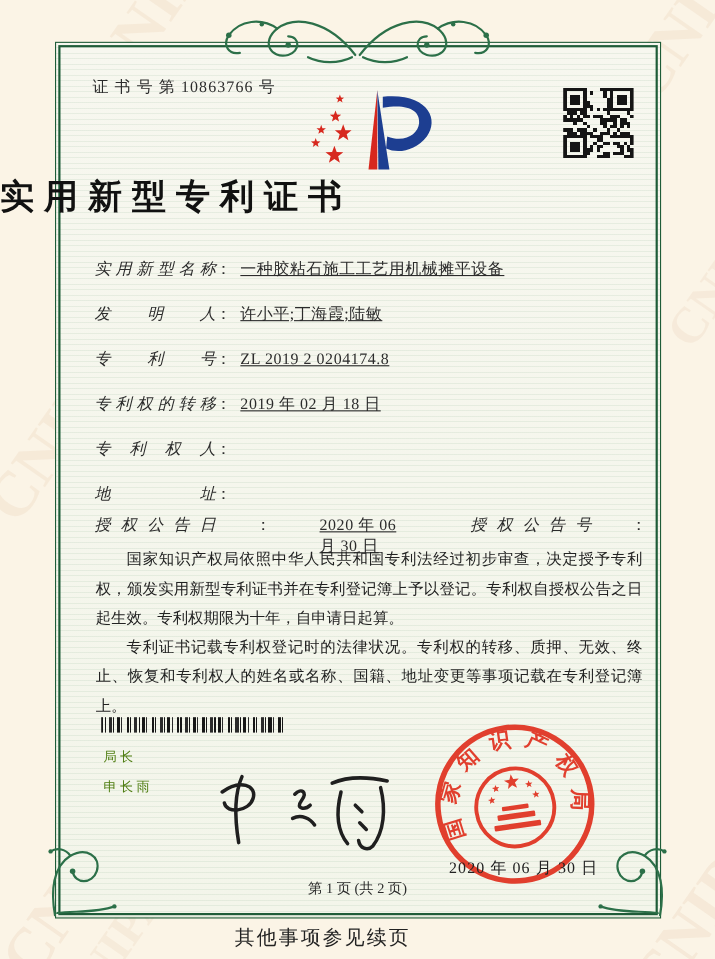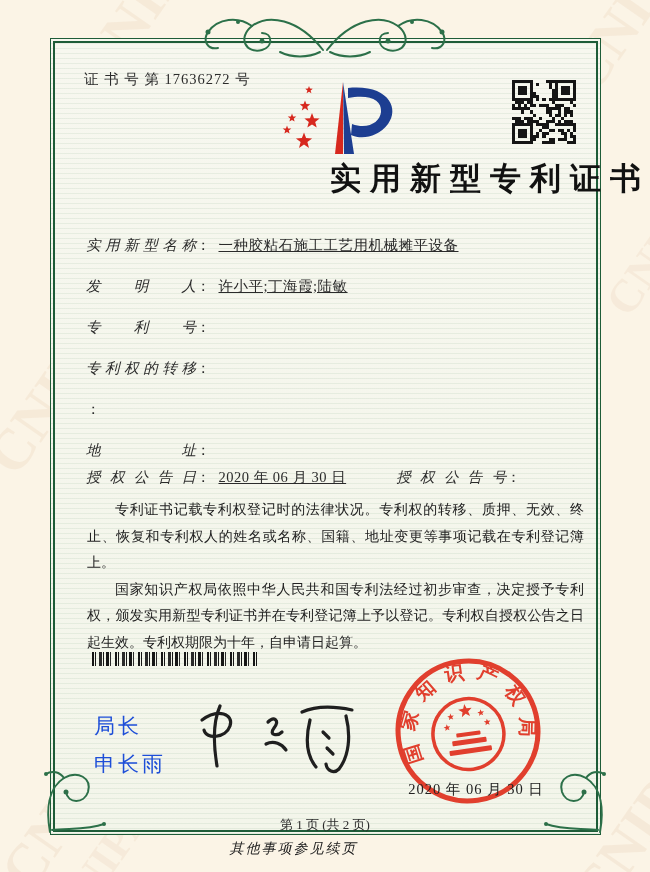--- a/index.html
+++ b/index.html
@@ -22,58 +22,58 @@
       linear-gradient(#f7f7ef,#f3f5ea);
   }
   #sheet:before{
     content:"";position:absolute;left:2px;top:2px;right:2px;bottom:2px;
     border:2px solid #1e5c38;
   }
   .orn path{fill:none;stroke:#2c7049;stroke-width:2;stroke-linecap:round;}
   .orn .fl{fill:#2c7049;stroke:none;}
   
   #certno{position:absolute;left:84px;top:70px;font-size:14.5px;letter-spacing:1px;}
-  #title{position:absolute;left:0;top:158px;width:650px;text-align:right;
+  #title{position:absolute;left:0;top:158px;width:650px;text-align:left;
          font-size:31px;font-weight:bold;letter-spacing:9px;color:#111;}
   
   #fields{position:absolute;left:86px;top:234px;width:480px;font-size:14.5px;}
   .frow{display:flex;line-height:22px;margin-bottom:19px;}
   .flabel{display:inline-block;width:110px;text-align:justify;text-align-last:justify;
           -moz-text-align-last:justify;flex:none;font-style:italic;}
   .fcolon{flex:none;margin-right:8px;}
   .fvalue{letter-spacing:.5px;text-decoration:underline;}
   #grantrow{position:absolute;left:86px;top:468px;width:510px;font-size:14.5px;display:flex;}
-  #grantrow .pair{display:flex;}
+  #grantrow .pair{display:flex;gap:36px;}
   #grantrow .pair+.pair{margin-left:50px;}
   
   #paras{position:absolute;left:87px;top:497px;width:497px;font-size:14px;
          line-height:26.5px;text-align:justify;color:#222;}
   #paras p{margin:0;text-indent:2em;}
   
   #barcode{position:absolute;left:92px;top:652px;width:166px;height:14px;
     background:repeating-linear-gradient(90deg,
       #161616 0 2px, transparent 2px 3px,
       #161616 3px 4px, transparent 4px 7px,
       #2a2a2a 7px 10px, transparent 10px 11px,
       #161616 11px 12px, transparent 12px 14px,
       #161616 14px 17px, transparent 17px 18px,
       #2a2a2a 18px 19px, transparent 19px 23px);}
   
-  #signer{position:absolute;left:94px;top:712px;font-size:21px;letter-spacing:3px;color:#1d4ed8;}
+  #signer{position:absolute;left:94px;top:680px;font-size:12px;letter-spacing:3px;color:#4d7c0f;}
   #signer div{margin-bottom:10px;}
   #autograph{position:absolute;left:190px;top:692px;}
   #autograph path{fill:none;stroke:#1f1f1f;stroke-width:3.2;stroke-linecap:round;stroke-linejoin:round;}
   
   #seal{position:absolute;left:392px;top:655px;transform:rotate(-8deg);opacity:.92;}
   #sealdate{position:absolute;left:396px;top:780px;width:160px;text-align:center;
             font-size:14.5px;letter-spacing:1px;color:#222;}
   
-  #pageinfo{position:absolute;left:0;top:799px;width:650px;text-align:center;font-size:13px;margin-top:17px;}
+  #pageinfo{position:absolute;left:0;top:799px;width:650px;text-align:center;font-size:13px;}
   #footnote{position:absolute;left:0;top:840px;width:587px;text-align:center;
-            font-size:14px;letter-spacing:2px;color:#222;font-style:italic;}
+            font-size:18px;letter-spacing:2px;color:#222;}
   
   #logo{position:absolute;left:278px;top:76px;}
   #qr{position:absolute;left:512px;top:80px;}
 </style>
 </head>
 <body>
 
 <div id="page">
 
   <span class="wm rot" style="left:52px;top:-28px;font-size:58px;opacity:.14">CNIPA</span>
@@ -112,21 +112,21 @@
     <g transform="translate(72,0) scale(-1,1)">
       <path d="M10,66 C6,44 8,22 24,12 C38,4 52,12 48,26 C44,38 28,38 26,26"></path>
       <path d="M12,64 C28,62 48,64 64,58"></path>
       <path d="M24,12 C20,6 12,4 6,8"></path>
       <circle class="fl" cx="26" cy="26" r="2.5"></circle>
       <circle class="fl" cx="6" cy="8" r="2"></circle>
       <circle class="fl" cx="64" cy="58" r="2"></circle>
     </g>
   </svg>
 
-  <div id="certno">证 书 号 第 17636272 号</div>
+  <div id="certno">证 书 号 第 10863766 号</div>
 
   <svg id="logo" width="150" height="85" viewBox="0 0 150 85">
     <polygon points="65,6 57,78 65,78" fill="#d7281e"></polygon>
     <polygon points="65,6 66,78 76,78" fill="#1d3e91"></polygon>
     <path d="M70,12 C110,8 122,32 110,48 C100,61 84,64 73,59 L74,48 C90,54 102,46 103,36 C104,24 92,18 70,22 Z" fill="#1d3e91"></path>
     <g fill="#d7281e">
       <polygon points="31.0,10.0 32.0,12.6 34.8,12.8 32.6,14.5 33.4,17.2 31.0,15.7 28.6,17.2 29.4,14.5 27.2,12.8 30.0,12.6"></polygon>
       <polygon points="27.0,24.5 28.4,28.1 32.2,28.3 29.2,30.7 30.2,34.4 27.0,32.3 23.8,34.4 24.8,30.7 21.8,28.3 25.6,28.1"></polygon>
       <polygon points="14.0,37.5 15.1,40.5 18.3,40.6 15.8,42.6 16.6,45.6 14.0,43.9 11.4,45.6 12.2,42.6 9.7,40.6 12.9,40.5"></polygon>
       <polygon points="34.0,37.0 36.0,42.3 41.6,42.5 37.2,46.0 38.7,51.5 34.0,48.4 29.3,51.5 30.8,46.0 26.4,42.5 32.0,42.3"></polygon>
@@ -378,26 +378,29 @@
       <span class="fvalue">一种胶粘石施工工艺用机械摊平设备</span>
     </div>
     <div class="frow">
       <span class="flabel">发明人</span>
         <span class="fcolon">：</span>
       <span class="fvalue">许小平;丁海霞;陆敏</span>
     </div>
     <div class="frow">
       <span class="flabel">专利号</span>
         <span class="fcolon">：</span>
+      <span class="fvalue">ZL 2019 2 0204174.8</span>
     </div>
     <div class="frow">
       <span class="flabel">专利权的转移</span>
         <span class="fcolon">：</span>
-    </div>
-    <div class="frow">
+      <span class="fvalue">2019 年 02 月 18 日</span>
+    </div>
+    <div class="frow">
+      <span class="flabel">专利权人</span>
         <span class="fcolon">：</span>
     </div>
     <div class="frow">
       <span class="flabel">地址</span>
         <span class="fcolon">：</span>
     </div>
   </div>
 
   <div id="grantrow">
     <span class="pair">
@@ -405,22 +408,22 @@
         <span class="fcolon">：</span>
       <span class="fvalue">2020 年 06 月 30 日</span>
     </span>
     <span class="pair">
       <span class="flabel">授权公告号</span>
         <span class="fcolon">：</span>
     </span>
   </div>
 
   <div id="paras">
+    <p>国家知识产权局依照中华人民共和国专利法经过初步审查，决定授予专利权，颁发实用新型专利证书并在专利登记簿上予以登记。专利权自授权公告之日起生效。专利权期限为十年，自申请日起算。</p>
     <p>专利证书记载专利权登记时的法律状况。专利权的转移、质押、无效、终止、恢复和专利权人的姓名或名称、国籍、地址变更等事项记载在专利登记簿上。</p>
-    <p>国家知识产权局依照中华人民共和国专利法经过初步审查，决定授予专利权，颁发实用新型专利证书并在专利登记簿上予以登记。专利权自授权公告之日起生效。专利权期限为十年，自申请日起算。</p>
   </div>
 
   <div id="barcode"></div>
 
   <div id="signer">
     <div>局长</div>
     <div>申长雨</div>
   </div>
 
   <svg id="autograph" width="175" height="90" viewBox="0 0 175 90">

